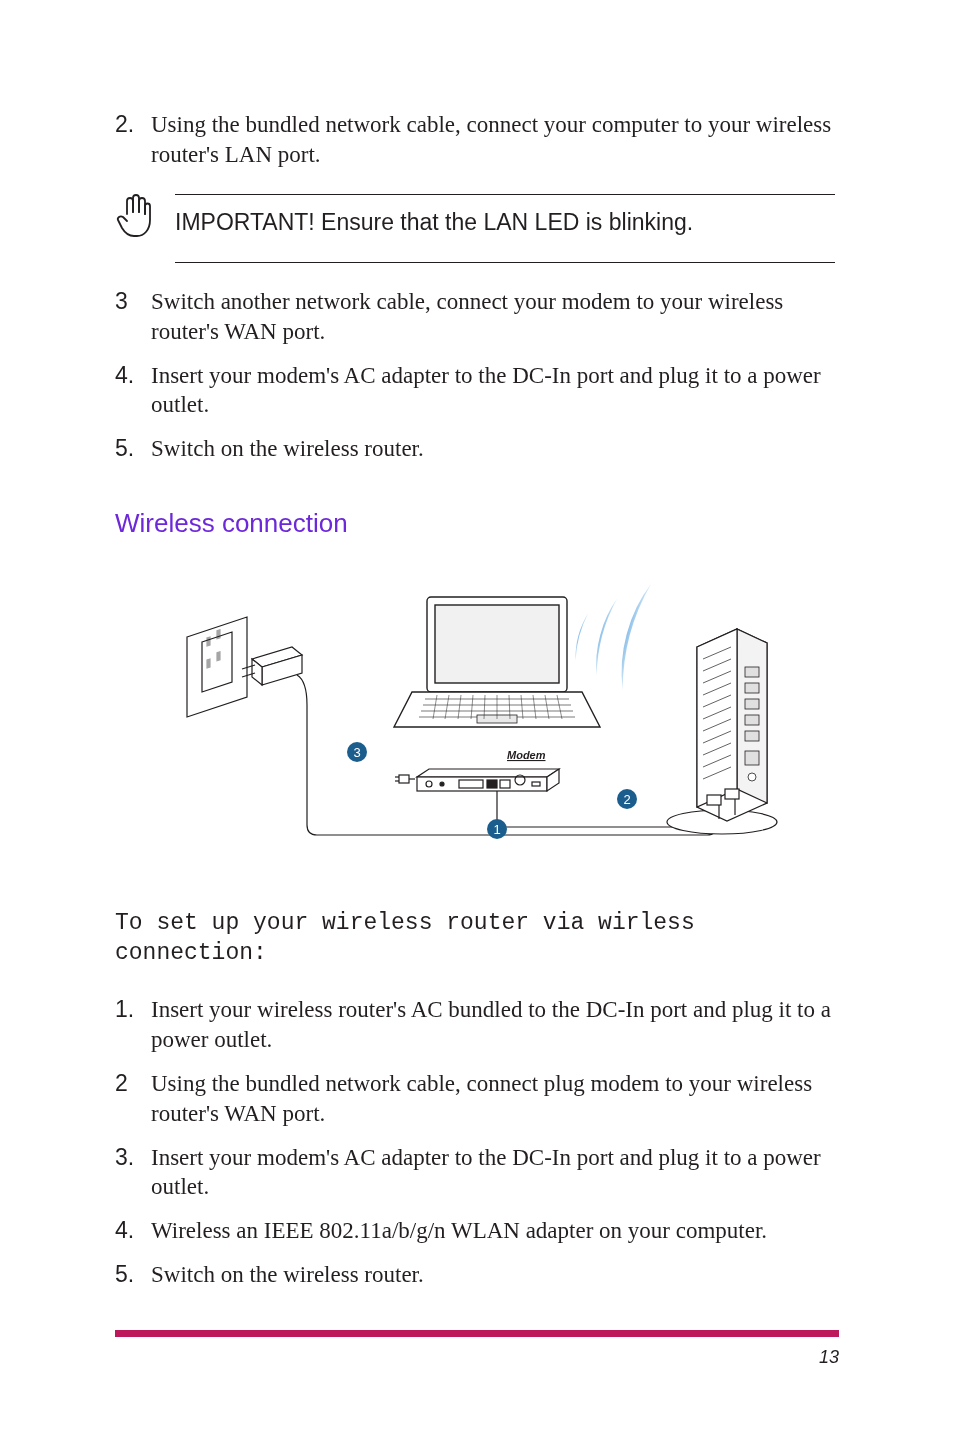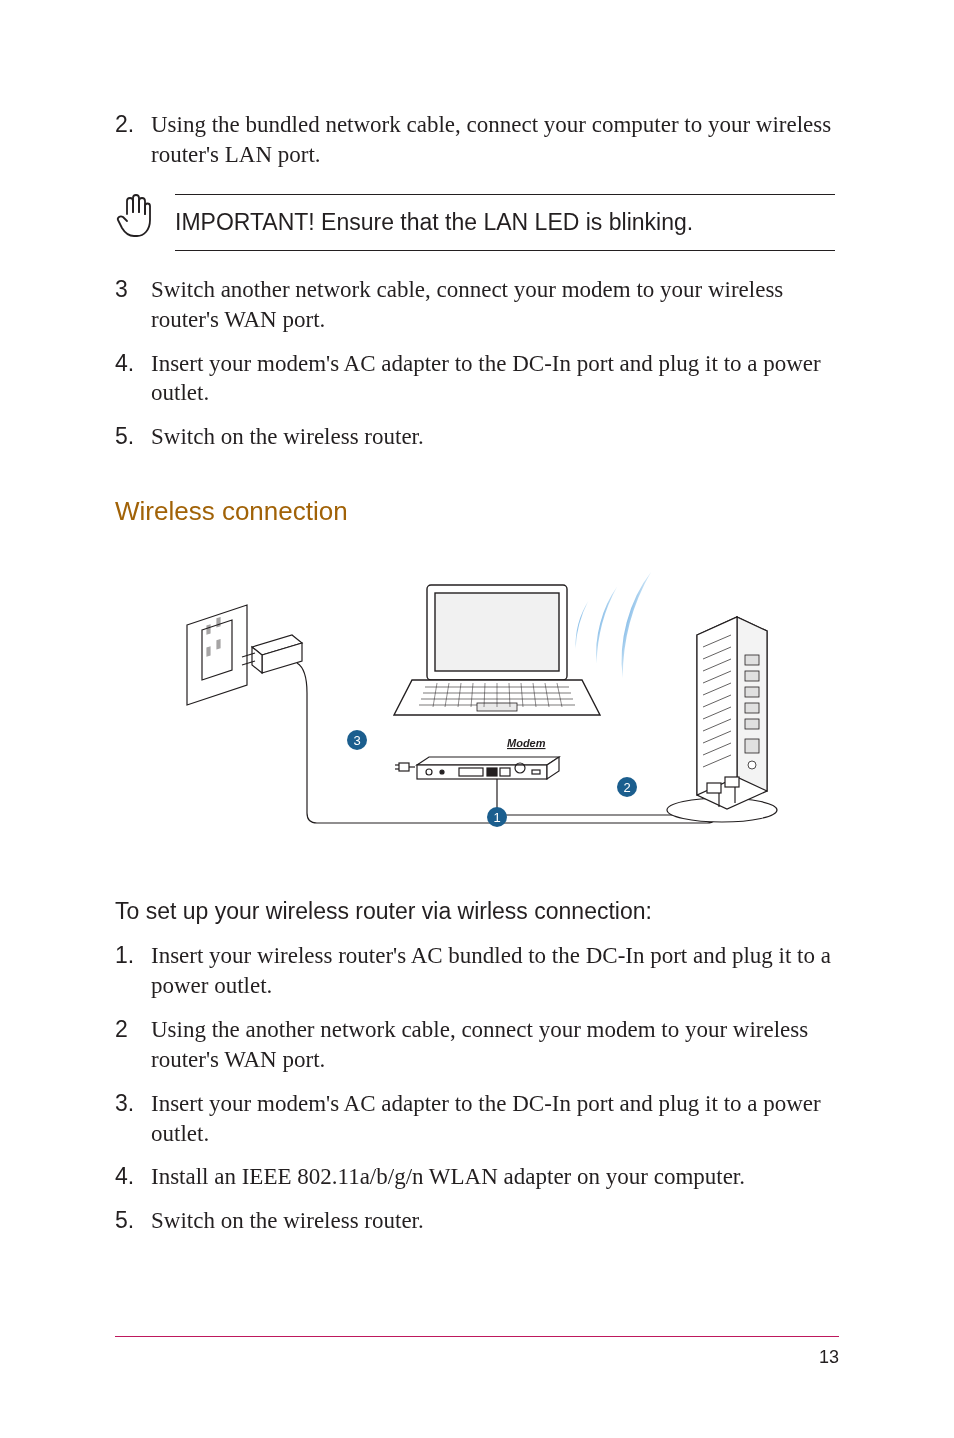--- a/index.html
+++ b/index.html
@@ -35,50 +35,52 @@
   }
   .hand-icon {
     width: 60px;
     flex-shrink: 0;
     margin-top: -2px;
   }
   .callout-body {
     flex: 1;
     border-top: 1px solid #231f20;
     border-bottom: 1px solid #231f20;
-    padding: 14px 0 14px 0;
+    padding: 14px 0 26px 0;
     font-size: 23px;
     margin-right: 4px;
   }
   .section-heading {
-    color: #a16207;
+    color: #6d28d9;
     font-size: 26px;
     font-weight: normal;
     margin-top: 44px;
     margin-bottom: 28px;
   }
   .diagram-wrap {
     width: 100%;
     text-align: center;
     margin-bottom: 48px;
   }
   .body-para {
     font-size: 23px;
-    margin-bottom: 14px;
+    margin-bottom: 26px;
     line-height: 1.3;
+    font-family: Liberation Mono, monospace;
   }
   .footer {
     position: absolute;
     bottom: 70px;
     left: 115px;
     right: 115px;
-    border-top: 1px solid #be185d;
+    border-top: 7px solid #be185d;
     text-align: right;
     padding-top: 10px;
     font-size: 18px;
+    font-style: italic;
   }
 </style>
 </head>
 <body>
 
 <div class="page">
 
   <div class="list-item">
     <div class="num">2.</div>
     <div class="txt">Using the bundled network cable, connect your computer to your wireless router's LAN port.</div>
@@ -260,29 +262,29 @@
   </div>
 
   <p class="body-para">To set up your wireless router via wirless connection:</p>
 
   <div class="list-item">
     <div class="num">1.</div>
     <div class="txt">Insert your wireless router's AC bundled to the DC-In port and plug it to a power outlet.</div>
   </div>
   <div class="list-item">
     <div class="num">2</div>
-    <div class="txt">Using the another network cable, connect your modem to your wireless router's WAN port.</div>
+    <div class="txt">Using the bundled network cable, connect plug modem to your wireless router's WAN port.</div>
   </div>
   <div class="list-item">
     <div class="num">3.</div>
     <div class="txt">Insert your modem's AC adapter to the DC-In port and plug it to a power outlet.</div>
   </div>
   <div class="list-item">
     <div class="num">4.</div>
-    <div class="txt">Install an IEEE 802.11a/b/g/n WLAN adapter on your computer.</div>
+    <div class="txt">Wireless an IEEE 802.11a/b/g/n WLAN adapter on your computer.</div>
   </div>
   <div class="list-item">
     <div class="num">5.</div>
     <div class="txt">Switch on the wireless router.</div>
   </div>
 
 </div>
 
 <div class="footer">
   <span>13</span>

